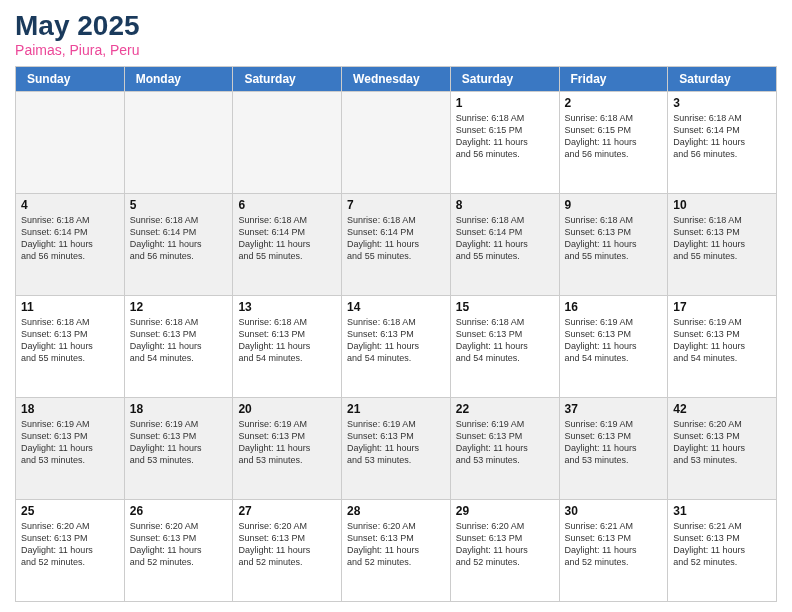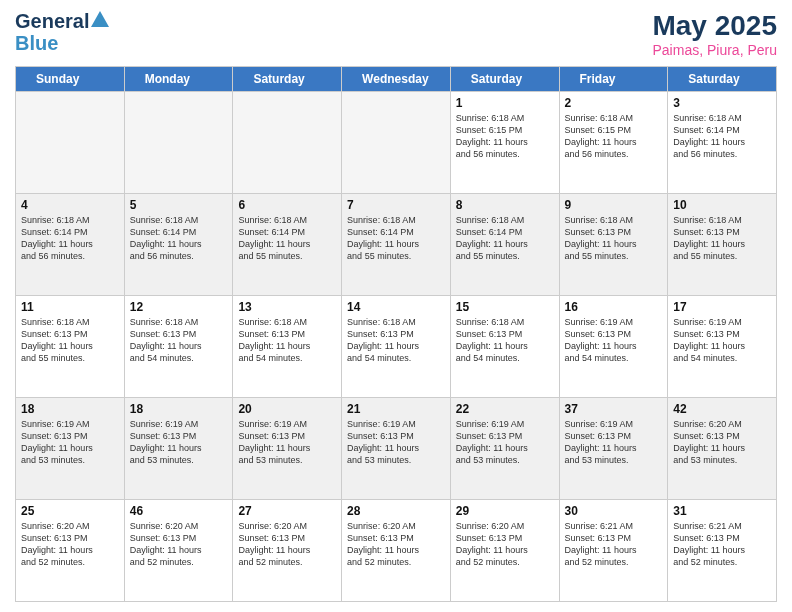--- a/index.html
+++ b/index.html
@@ -60,21 +60,21 @@
       border-collapse: collapse;
       width: 100%;
       table-layout: fixed;
     }
     .calendar th {
       background-color: #3a78c3;
       color: #fff;
       font-size: 12px;
       font-weight: bold;
       text-align: left;
-      padding: 5px 20px;
+      padding: 5px 11px;
       border: 1px solid #ccc;
     }
     .calendar td {
       border: 1px solid #ccc;
       vertical-align: top;
       padding: 4px 5px;
       font-size: 9.5px;
       color: #222;
       background: #fff;
     }
@@ -97,31 +97,20 @@
       line-height: 1.35;
     }
     tr { height: auto; }
     .week-row td { height: 88px; }
   </style>
 </head>
 <body>
 
 <div class="page">
   <div class="header">
-    <div class="logo">
-      <div>
-        <div style="display:flex;align-items:center;">
-          <span class="logo-text">General</span>
-          <svg class="logo-icon" viewBox="0 0 20 18" xmlns="http://www.w3.org/2000/svg">
-            <polygon points="0,18 10,0 20,18" fill="#3a8fc4"></polygon>
-          </svg>
-        </div>
-        <div class="logo-text"><span>Blue</span></div>
-      </div>
-    </div>
     <div class="title-block">
       <div class="month-title">May 2025</div>
       <div class="subtitle">Paimas, Piura, Peru</div>
     </div>
   </div>
 
   <table class="calendar">
     <thead>
       <tr>
         <th>Sunday</th>
@@ -316,21 +305,21 @@
         </tr>
         <tr class="week-row">
           <td>
             <span class="day-num">25</span>
             <div class="day-info" style="white-space: pre-line;">Sunrise: 6:20 AM
 Sunset: 6:13 PM
 Daylight: 11 hours
 and 52 minutes.</div>
           </td>
           <td>
-            <span class="day-num">46</span>
+            <span class="day-num">26</span>
             <div class="day-info" style="white-space: pre-line;">Sunrise: 6:20 AM
 Sunset: 6:13 PM
 Daylight: 11 hours
 and 52 minutes.</div>
           </td>
           <td>
             <span class="day-num">27</span>
             <div class="day-info" style="white-space: pre-line;">Sunrise: 6:20 AM
 Sunset: 6:13 PM
 Daylight: 11 hours

